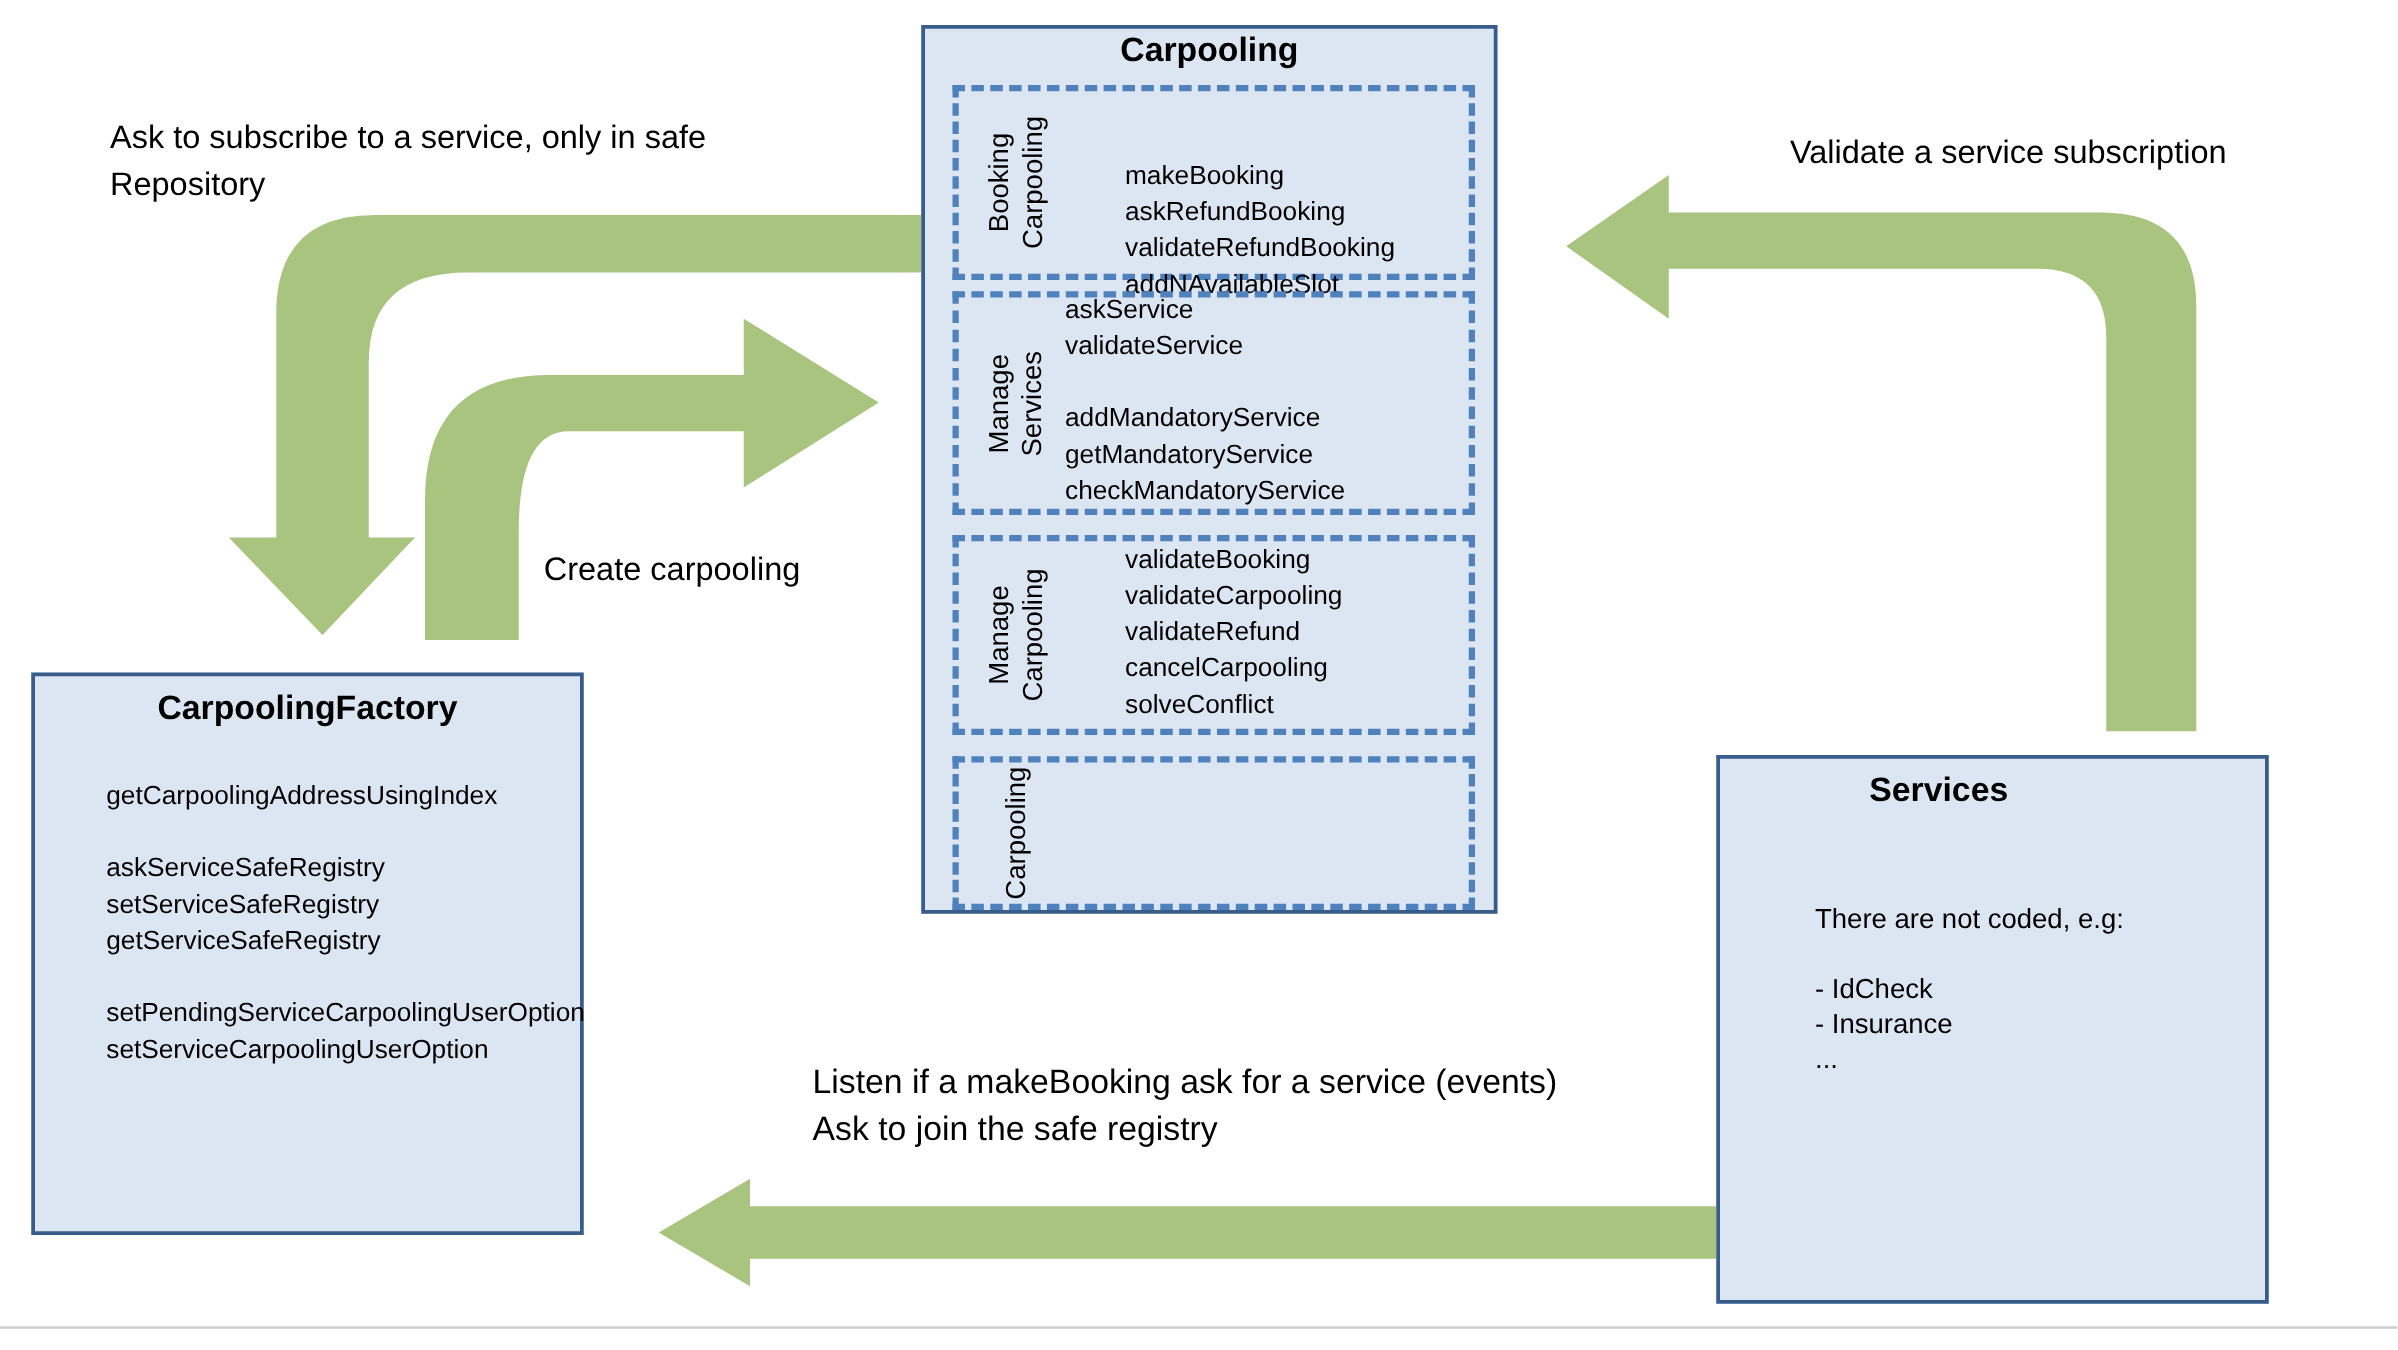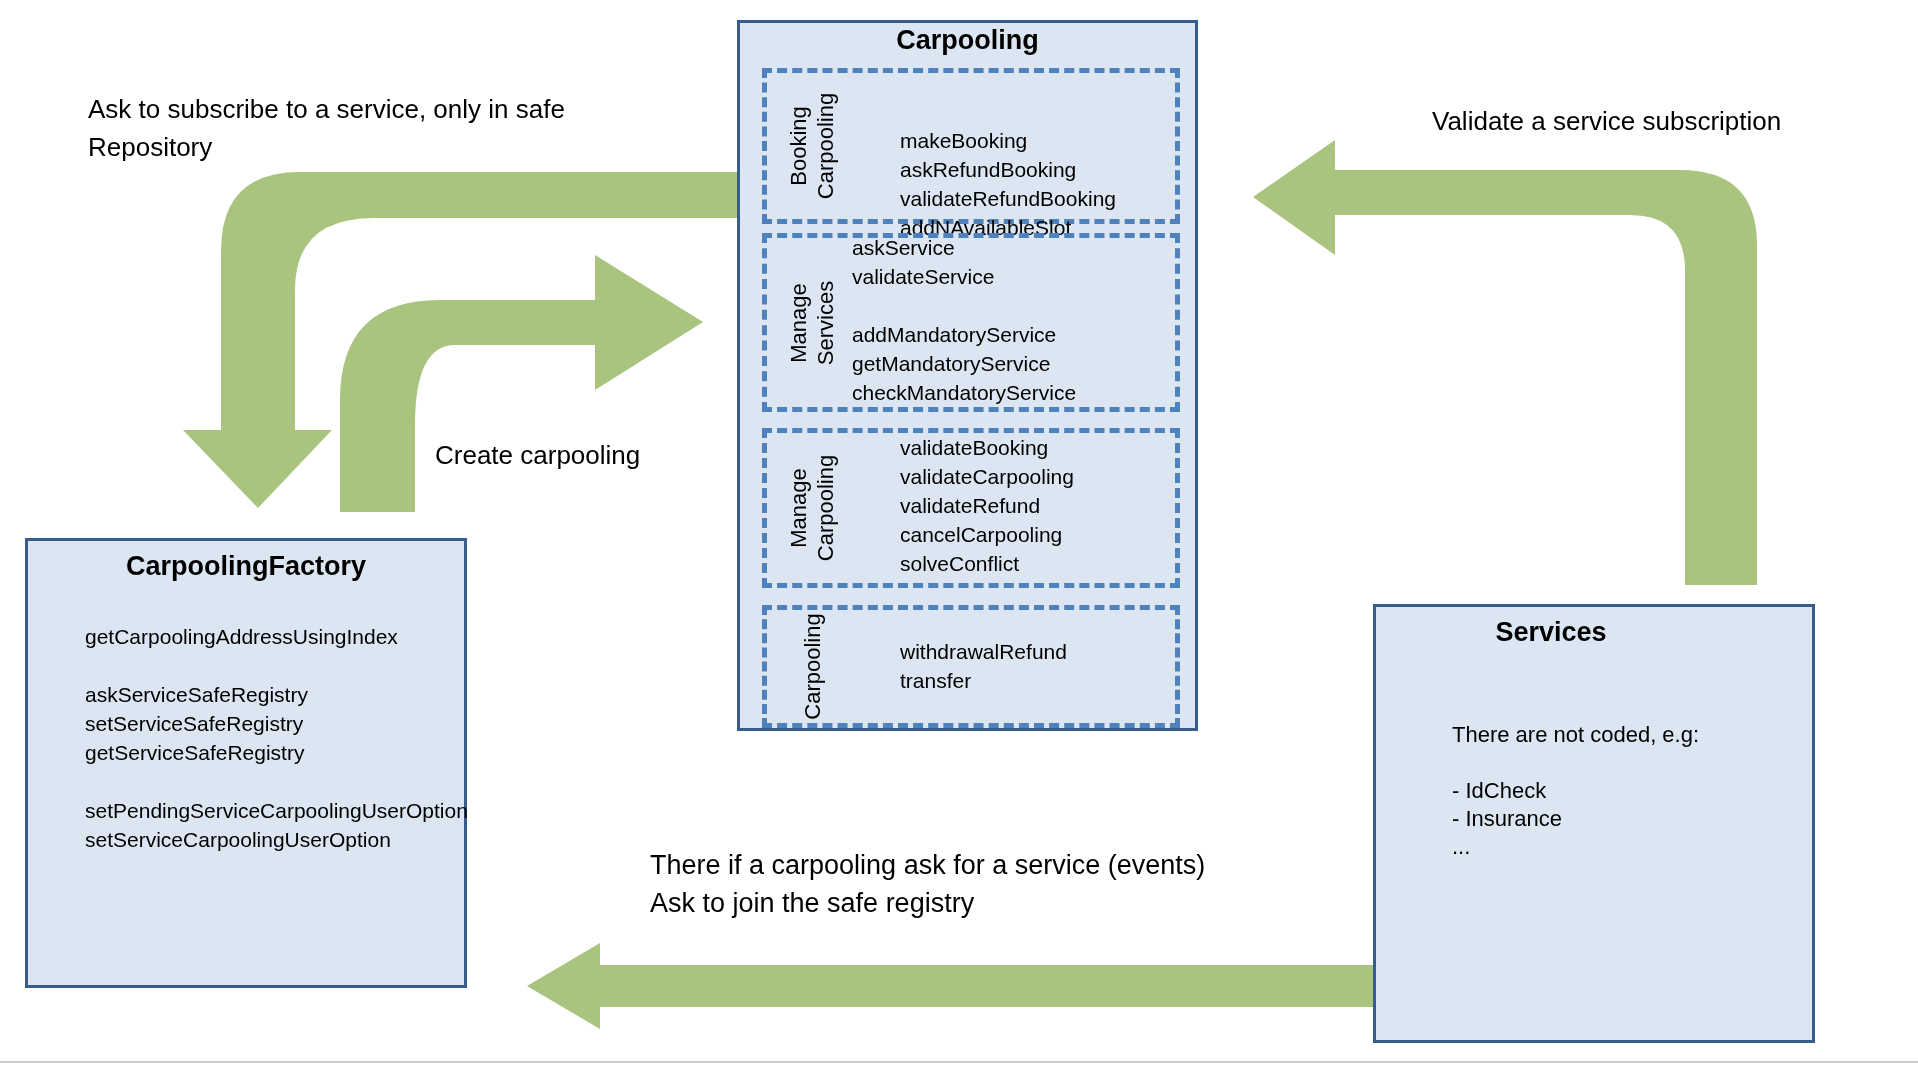--- a/index.html
+++ b/index.html
@@ -33,21 +33,21 @@
     <path fill="#a8c47e" d="M1373,965 H600 V943 L527,986 L600,1029 V1007 H1373 Z"></path>
   </svg>
 
   <div class="free-label" style="left:88px;top:90px;">
     <div>Ask to subscribe to a service, only in safe</div>
     <div>Repository</div>
   </div>
   <div class="free-label" style="left:1432px;top:90px;margin-top:12px;">Validate a service subscription</div>
   <div class="free-label" style="left:435px;top:436px;">Create carpooling</div>
   <div class="free-label" style="left:650px;top:846px;font-size:27px;">
-    <div>There if a carpooling ask for a service (events)</div>
+    <div>Listen if a makeBooking ask for a service (events)</div>
     <div>Ask to join the safe registry</div>
   </div>
 
   <div class="box" style="left:737px;top:20px;width:461px;height:711px;"></div>
   <div class="box-title" style="left:737px;top:25px;width:461px;">Carpooling</div>
 
   <div class="section" style="left:762px;top:68px;width:418px;height:156px;"></div>
   <div class="sec-label" style="left:770px;top:68px;width:85px;height:156px;">
     <div class="sec-label-text">Booking
 Carpooling</div>
@@ -83,24 +83,20 @@
     <div class="mline">validateCarpooling</div>
     <div class="mline">validateRefund</div>
     <div class="mline">cancelCarpooling</div>
     <div class="mline">solveConflict</div>
   </div>
 
   <div class="section" style="left:762px;top:605px;width:418px;height:123px;"></div>
   <div class="sec-label" style="left:770px;top:605px;width:85px;height:123px;">
     <div class="sec-label-text">Carpooling</div>
   </div>
-  <div class="methods" style="left:900px;top:637px;">
-    <div class="mline">withdrawalRefund</div>
-    <div class="mline">transfer</div>
-  </div>
 
   <div class="box" style="left:25px;top:538px;width:442px;height:450px;"></div>
   <div class="box-title" style="left:25px;top:551px;width:442px;">CarpoolingFactory</div>
   <div class="methods factory-methods" style="left:85px;top:622px;">
     <div class="mline">getCarpoolingAddressUsingIndex</div>
     <div class="mline"></div>
     <div class="mline">askServiceSafeRegistry</div>
     <div class="mline">setServiceSafeRegistry</div>
     <div class="mline">getServiceSafeRegistry</div>
     <div class="mline"></div>

